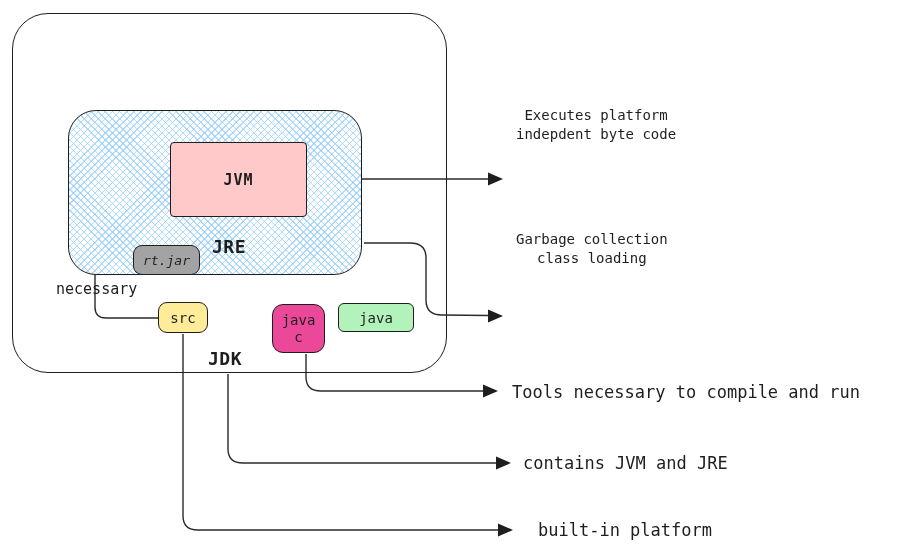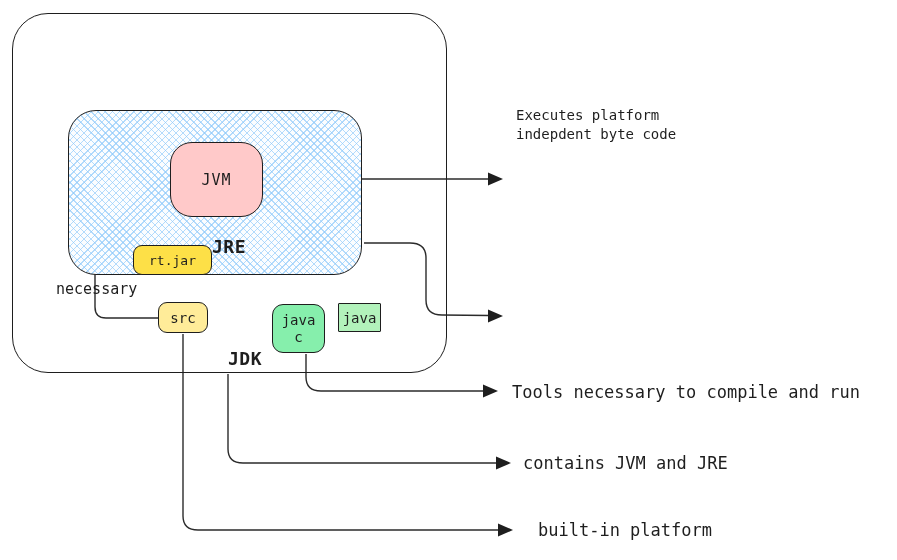--- a/index.html
+++ b/index.html
@@ -14,33 +14,33 @@
 
   .box{position:absolute;border:1.6px solid #1e1e1e;display:flex;align-items:center;justify-content:center;text-align:center;}
   .jdk-box{left:12px;top:13px;width:435px;height:360px;border-radius:36px;background:transparent;}
   .jre-box{
     left:68px;top:110px;width:294px;height:165px;border-radius:28px;
     background-color:#fbfdff;
     background-image:
       repeating-linear-gradient(45deg, rgba(140,200,250,0.65) 0 1px, transparent 1px 5px),
       repeating-linear-gradient(-45deg, rgba(140,200,250,0.65) 0 1px, transparent 1px 5px);
   }
-  .jvm-box{left:170px;top:142px;width:93px;height:75px;border-radius:22px;background:#ffc9c9;font-size:15px;letter-spacing:1px;}
-  .rtjar-box{left:133px;top:245px;width:79px;height:30px;border-radius:9px;background:#fde047;font-size:13px;}
+  .jvm-box{left:170px;top:142px;width:137px;height:75px;border-radius:4px;background:#ffc9c9;font-size:15px;letter-spacing:1px;font-weight:bold;}
+  .rtjar-box{left:133px;top:245px;width:67px;height:30px;border-radius:9px;background:#a3a3a3;font-size:13px;font-style:italic;}
   .src-box{left:158px;top:302px;width:50px;height:31px;border-radius:9px;background:#ffec99;font-size:14px;}
-  .javac-box{left:272px;top:304px;width:53px;height:49px;border-radius:11px;background:#86efac;font-size:14px;line-height:17px;}
+  .javac-box{left:272px;top:304px;width:53px;height:49px;border-radius:11px;background:#ec4899;font-size:14px;line-height:17px;}
   .javac-box .wrap{width:4ch;word-break:break-all;text-align:center;}
-  .java-box{left:338px;top:303px;width:43px;height:29px;border-radius:1px;background:#b2f2bb;font-size:14px;}
+  .java-box{left:338px;top:303px;width:76px;height:29px;border-radius:6px;background:#b2f2bb;font-size:14px;}
 
   .shape-label{position:absolute;font-size:18px;font-weight:bold;letter-spacing:0.5px;}
   .jre-label{left:212px;top:236px;}
-  .jdk-label{left:208px;top:348px;margin-left:20px;}
+  .jdk-label{left:208px;top:348px;}
   .compiled-label{position:absolute;left:56px;top:280px;font-size:15px;}
 
-  .note{position:absolute;white-space:pre-line;font-size:14px;line-height:19px;}
+  .note{position:absolute;white-space:pre-line;font-size:14px;line-height:19px;text-align:center;}
   .note-exec{left:516px;top:106px;}
   .note-jit{left:516px;top:168px;}
   .note-gc{left:516px;top:230px;}
   .note-starts{left:515px;top:297px;line-height:20px;}
   .note-big{font-size:17px;line-height:20px;white-space:nowrap;}
   .note-tools{left:512px;top:382px;}
   .note-contains{left:523px;top:453px;}
   .note-builtin{left:538px;top:520px;}
 </style>
 </head>
@@ -93,17 +93,19 @@
   <div class="box java-box">
     <span>java</span>
   </div>
 
   <div class="shape-label jre-label">JRE</div>
   <div class="shape-label jdk-label">JDK</div>
   <div class="compiled-label">necessary</div>
 
   <div class="note note-exec">Executes platform
 indepdent byte code</div>
+  <div class="note note-gc">Garbage collection
+class loading</div>
   <div class="note note-big note-contains">contains JVM and JRE</div>
   <div class="note note-big note-tools">Tools necessary to compile and run</div>
   <div class="note note-big note-builtin">built-in platform</div>
 
 </div>
 
 </body></html>

